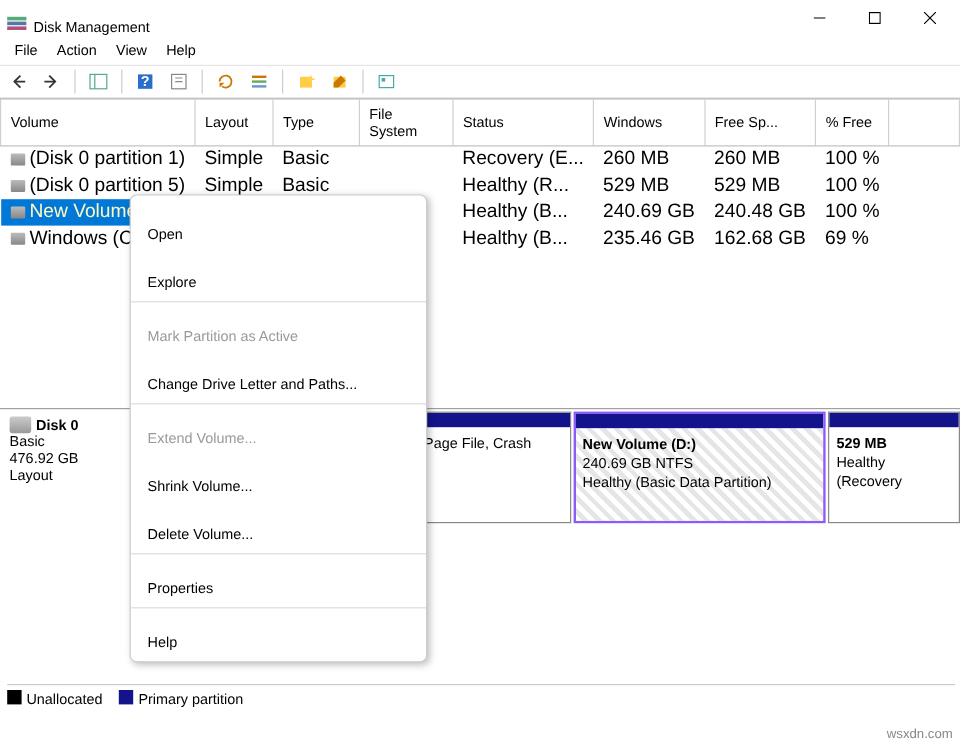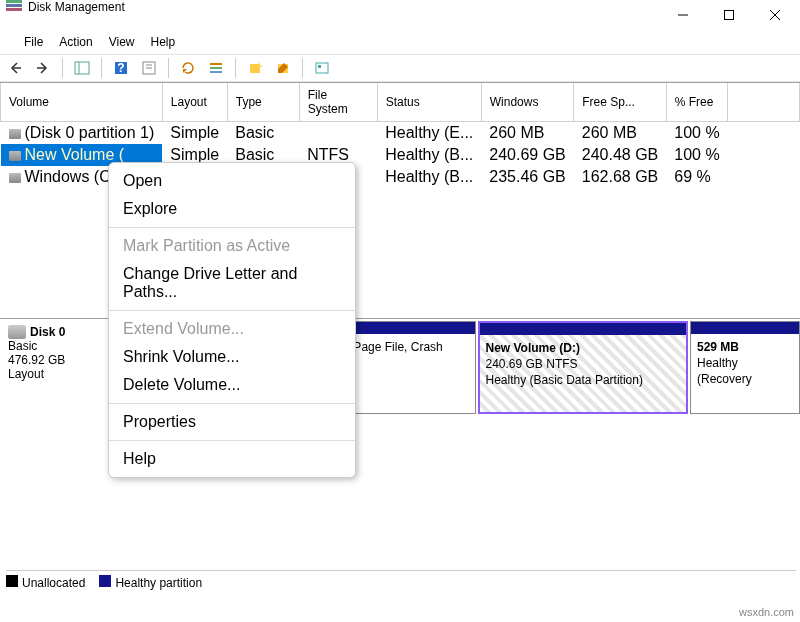--- a/index.html
+++ b/index.html
@@ -1,27 +1,27 @@
 <!DOCTYPE html>
 <html><head>
 <meta charset="utf-8">
 <style>
 * { margin: 0; padding: 0; box-sizing: border-box; font-family: "Segoe UI", Tahoma, sans-serif; font-size: 12px; }
 body { background: #fff; width: 800px; height: 622px; overflow: hidden; position: relative; }
-.titlebar { display: flex; align-items: flex-start; height: 30px; padding: 0 2px; }
+.titlebar { display: flex; align-items: flex-end; height: 30px; padding: 0 2px; }
 .titlebar .app-icon { width: 16px; height: 16px; margin: 0 6px 0 4px; display: flex; flex-direction: column; }
 .app-icon .bar { height: 3px; margin-bottom: 1px; }
 .app-icon .b1 { background: #5a7; }
 .app-icon .b2 { background: #57a; }
 .app-icon .b3 { background: #a57; }
 .titlebar .title { flex: 1; font-size: 12px; }
 .winbtns { display: flex; }
 .winbtn { width: 46px; height: 30px; display: flex; align-items: center; justify-content: center; }
 .winbtn svg { width: 10px; height: 10px; stroke: #000; stroke-width: 1; fill: none; }
-.menubar { display: flex; padding: 2px 16px; }
+.menubar { display: flex; padding: 2px 4px; }
 .menubar .mitem { padding: 3px 8px; }
 .toolbar { display: flex; align-items: center; padding: 2px 4px; border-top: 1px solid #e5e5e5; border-bottom: 1px solid #e5e5e5; height: 28px; gap: 6px; }
 .tool { width: 22px; height: 22px; display: flex; align-items: center; justify-content: center; }
 .tool svg { width: 16px; height: 16px; }
 .sep { width: 1px; height: 20px; background: #ccc; margin: 0 2px; }
 .table-wrap { border-top: 1px solid #a0a0a0; }
 table.volumes { width: 100%; border-collapse: collapse; }
 table.volumes th { text-align: left; font-weight: normal; padding: 5px 8px; border: 1px solid #d0d0d0; border-top: none; background: #fff; font-size: 12px; }
 table.volumes td { padding: 2px 8px; font-size: 16px; white-space: nowrap; }
 .vol-icon { display: inline-block; width: 12px; height: 10px; background: linear-gradient(#bbb,#888); border-radius: 1px; margin-right: 4px; vertical-align: middle; }
@@ -38,21 +38,21 @@
 .part .pbody .pn { font-weight: bold; }
 .part.small { width: 12px; overflow: hidden; }
 .part.active { border: 2px solid #8b5cf6; }
 .part.active .pbody { background: repeating-linear-gradient(45deg,#fff,#fff 4px,#e6e6e6 4px,#e6e6e6 8px); }
 .legend { position: absolute; bottom: 32px; left: 6px; display: flex; gap: 14px; align-items: center; border-top: 1px solid #ccc; width: 790px; padding-top: 4px; }
 .swatch { width: 12px; height: 12px; display: inline-block; margin-right: 4px; }
 .swatch.un { background: #000; }
 .swatch.pp { background: #13138c; }
 .watermark { position: absolute; bottom: 4px; right: 6px; color: #888; font-size: 11px; }
 .ctx-menu { position: absolute; left: 108px; top: 162px; width: 248px; background: #fff; border: 1px solid #ccc; box-shadow: 2px 2px 6px rgba(0,0,0,0.25); border-radius: 6px; padding: 4px 0; }
-.ctx-menu .ci { padding: 5px 14px; font-size: 16px; color: #000; }
+.ctx-menu .ci { padding: 5px 14px; font-size: 12px; color: #000; margin-top: 16px; }
 .ctx-menu .ci.dis { color: #9a9a9a; }
 .ctx-menu .ci.hl { background: #0078d7; color: #fff; }
 .ctx-menu hr { border: none; border-top: 1px solid #ddd; margin: 4px 0; }
 </style>
 </head>
 <body>
 
 <div class="titlebar">
   <div class="app-icon">
     <div class="bar b1"></div>
@@ -171,23 +171,34 @@
     <th style="width:56px">% Free</th>
     <th></th>
   </tr>
       </thead>
   <tbody id="vol-body">
         <tr>
           <td><span class="vol-icon"></span>(Disk 0 partition 1)</td>
           <td>Simple</td>
           <td>Basic</td>
           <td></td>
-          <td>Healthy (E...</td>
+          <td>Recovery (E...</td>
           <td>260 MB</td>
           <td>260 MB</td>
+          <td>100 %</td>
+          <td></td>
+        </tr>
+        <tr>
+          <td><span class="vol-icon"></span>(Disk 0 partition 5)</td>
+          <td>Simple</td>
+          <td>Basic</td>
+          <td></td>
+          <td>Healthy (R...</td>
+          <td>529 MB</td>
+          <td>529 MB</td>
           <td>100 %</td>
           <td></td>
         </tr>
         <tr>
           <td class="sel"><span class="vol-icon"></span>New Volume (</td>
           <td>Simple</td>
           <td>Basic</td>
           <td>NTFS</td>
           <td>Healthy (B...</td>
           <td>240.69 GB</td>
@@ -250,21 +261,21 @@
         <div class="pbody">
       <div class="pn">529 MB</div>
       <div>Healthy (Recovery</div>
     </div>
       </div>
   </div>
 </div>
 
 <div class="legend">
   <div><span class="swatch un"></span><span>Unallocated</span></div>
-  <div><span class="swatch pp"></span><span>Healthy partition</span></div>
+  <div><span class="swatch pp"></span><span>Primary partition</span></div>
 </div>
 
 <div class="watermark">wsxdn.com</div>
 
 <div class="ctx-menu">
   <div class="ci">Open</div>
   <div class="ci">Explore</div>
   <hr>
   <div class="ci dis">Mark Partition as Active</div>
   <div class="ci">Change Drive Letter and Paths...</div>

